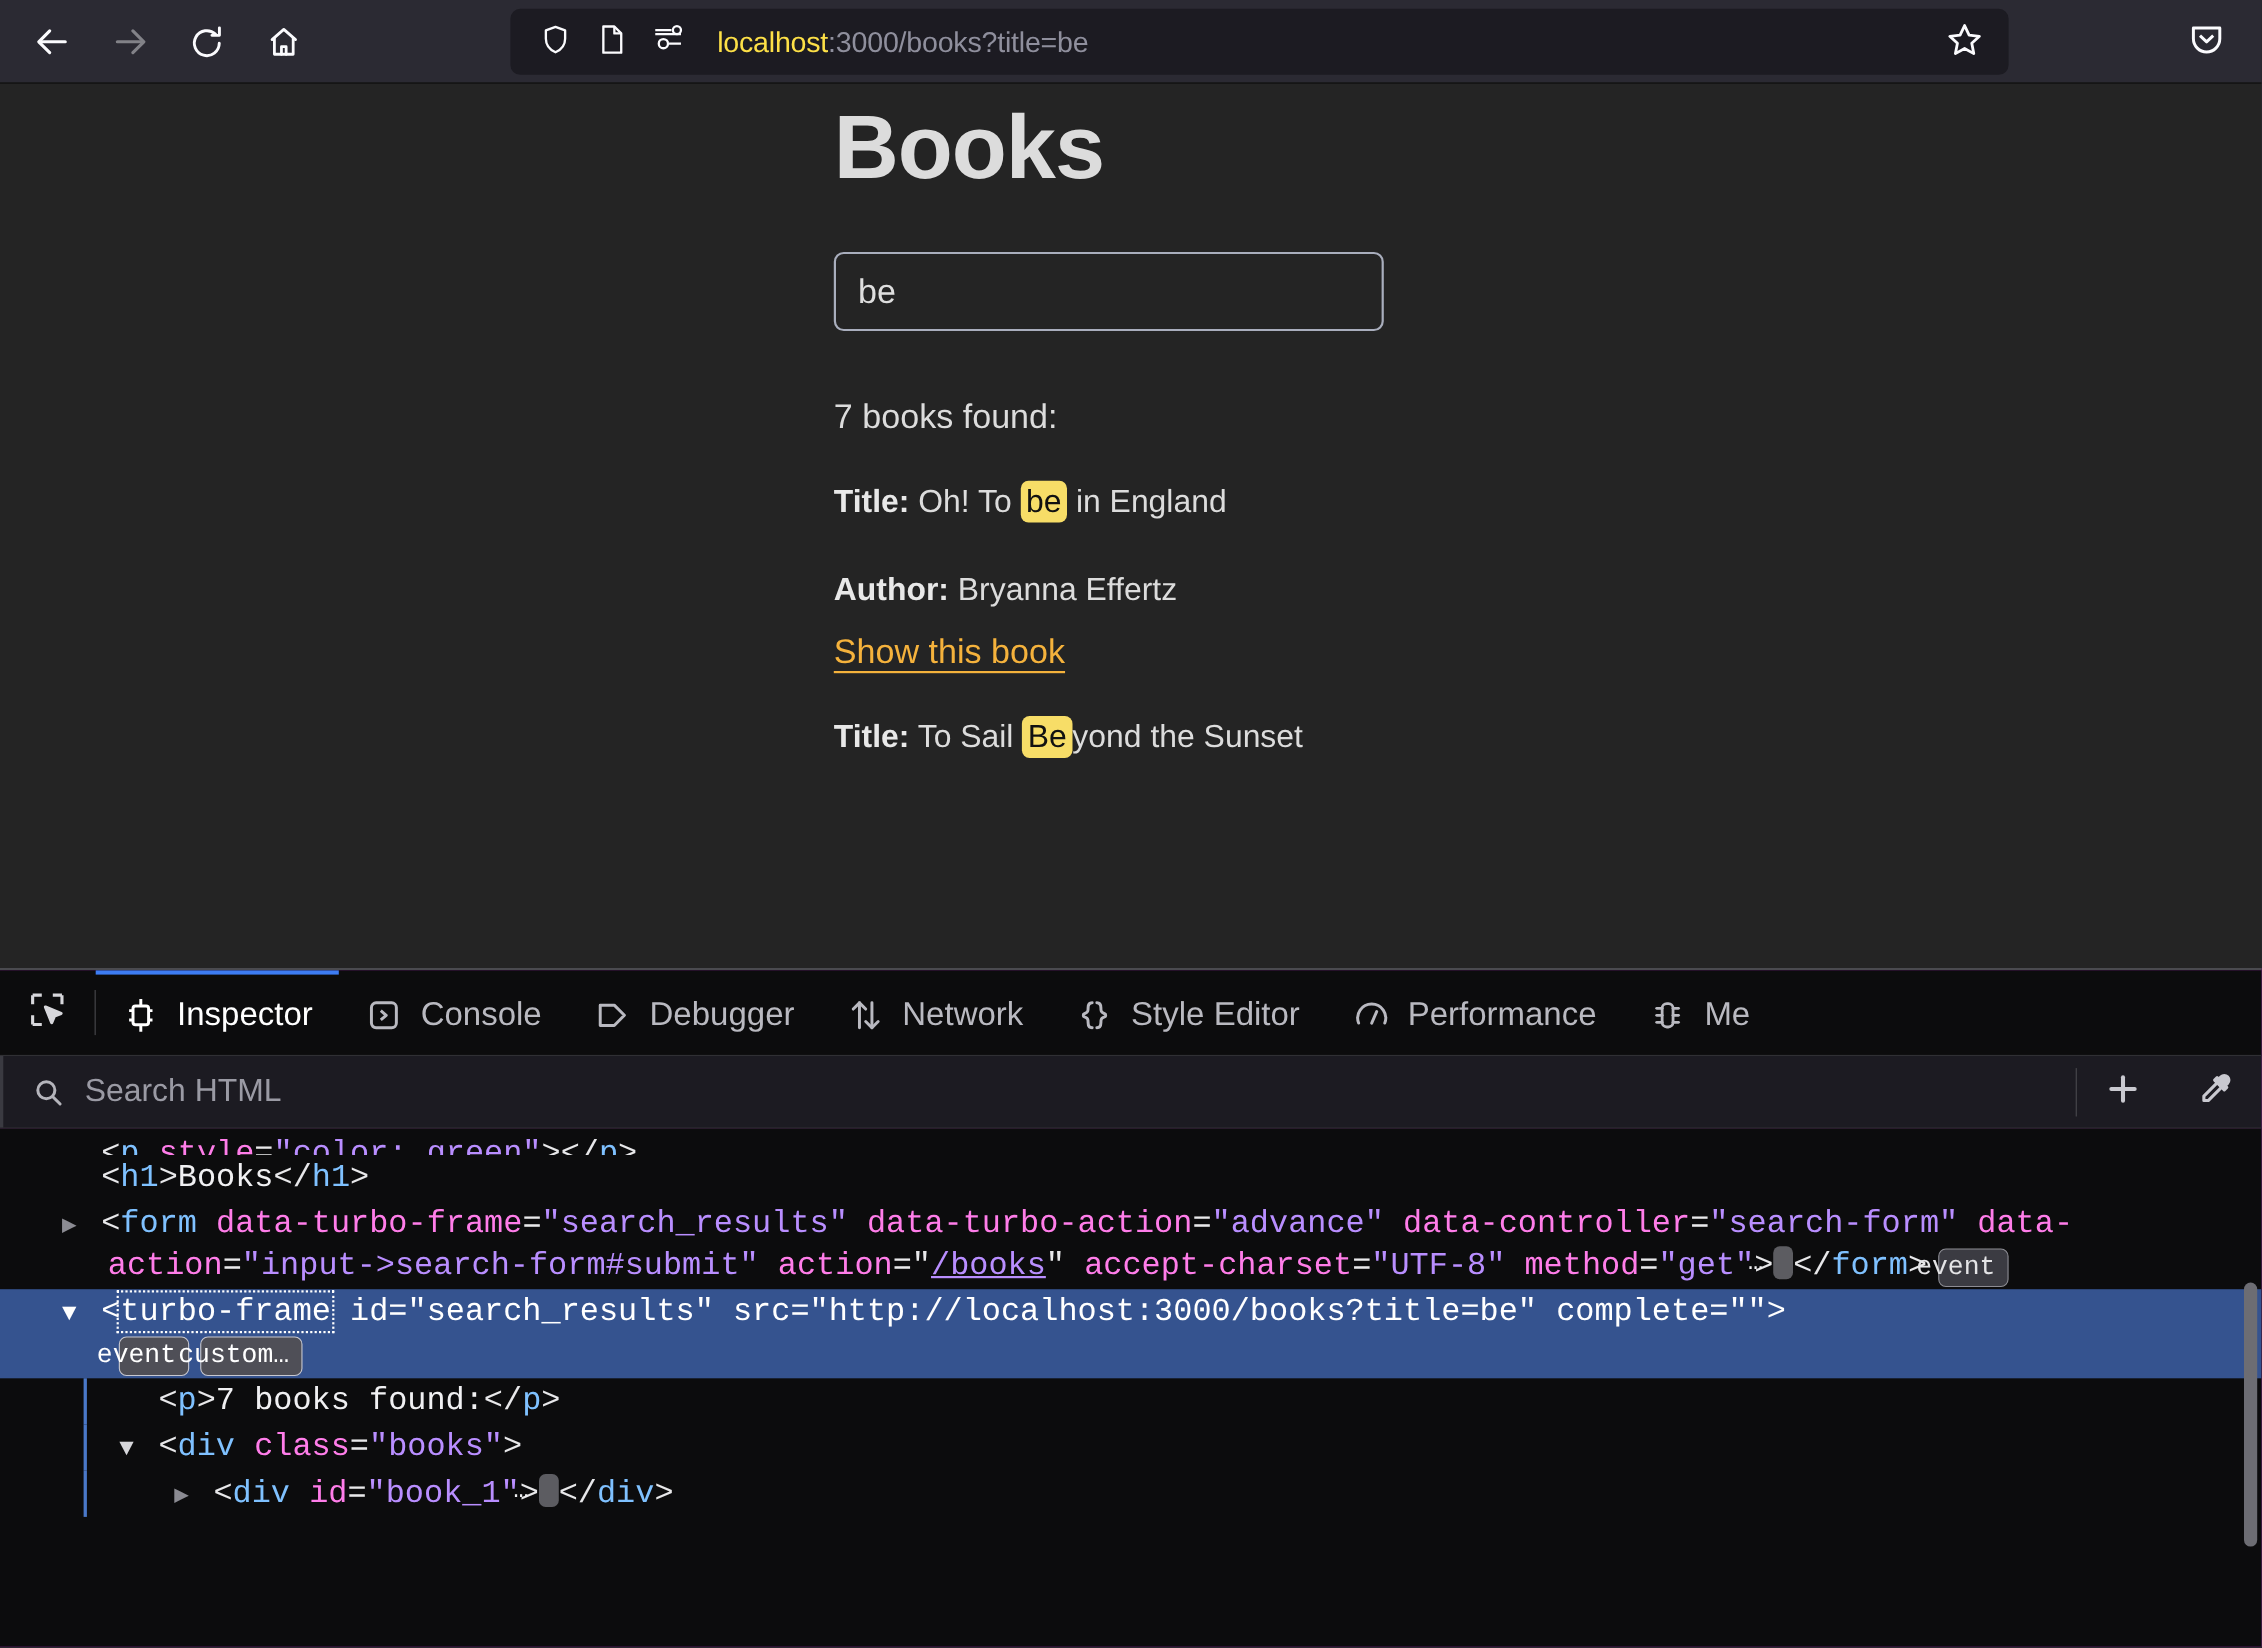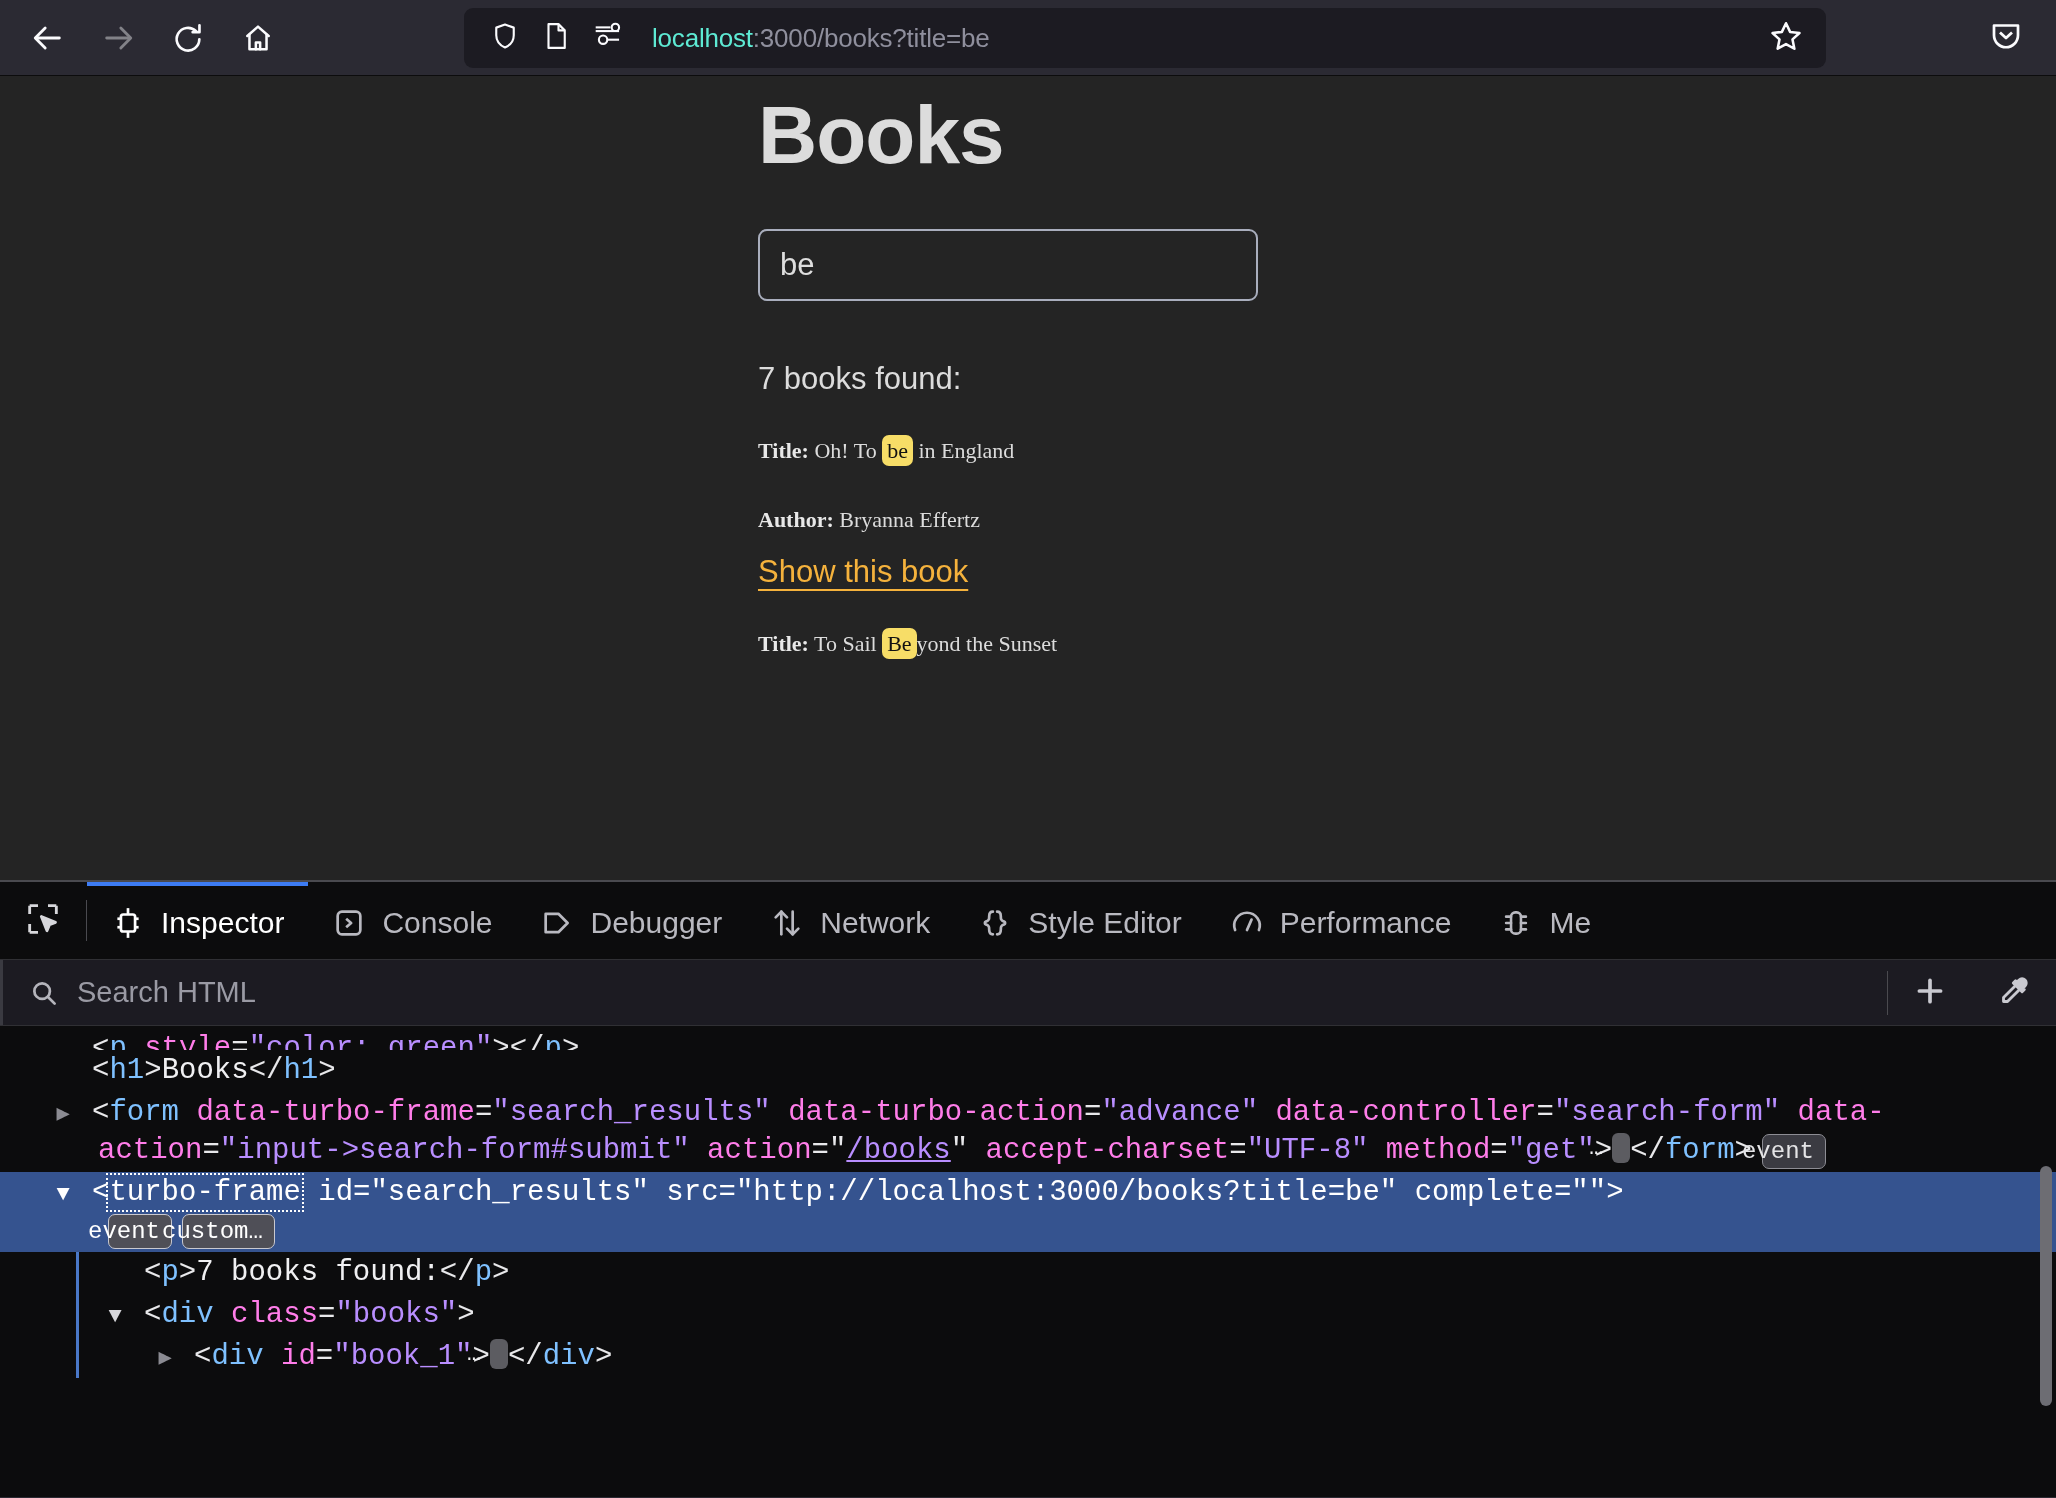--- a/index.html
+++ b/index.html
@@ -44,21 +44,21 @@
   }
   .url-icons { display: flex; align-items: center; gap: 22px; }
   .url-text {
     margin-left: 28px;
     font-size: 26px;
     letter-spacing: -0.2px;
     color: #8f8f9d;
     white-space: nowrap;
     flex: 1;
   }
-  .url-text .host { color: #5eead4; }
+  .url-text .host { color: #fde047; }
   #bookmark-star {
     margin-left: auto;
     width: 44px; height: 44px;
     display: flex; align-items: center; justify-content: center;
   }
   #pocket-btn {
     position: absolute;
     right: 26px; top: 14px;
     width: 48px; height: 48px;
     display: flex; align-items: center; justify-content: center;
@@ -98,25 +98,24 @@
     padding: 0 20px;
     outline: none;
   }
   #results-count {
     margin-top: 60px;
     font-size: 31px;
     color: #dcdcdc;
   }
   .book-entry { margin-top: 37px; }
   .book-line {
-    font-size: 22px;
+    font-size: 29px;
     color: #dcdcdc;
     line-height: 1.45;
     margin-top: 38px;
-    font-family: Liberation Serif, serif;
   }
   .book-line .lbl { font-weight: bold; color: #e8e8e8; }
   .hl {
     background: #f7dd67;
     color: #111;
     border-radius: 7px;
     padding: 3px 5px;
   }
   .book-link {
     display: inline-block;

